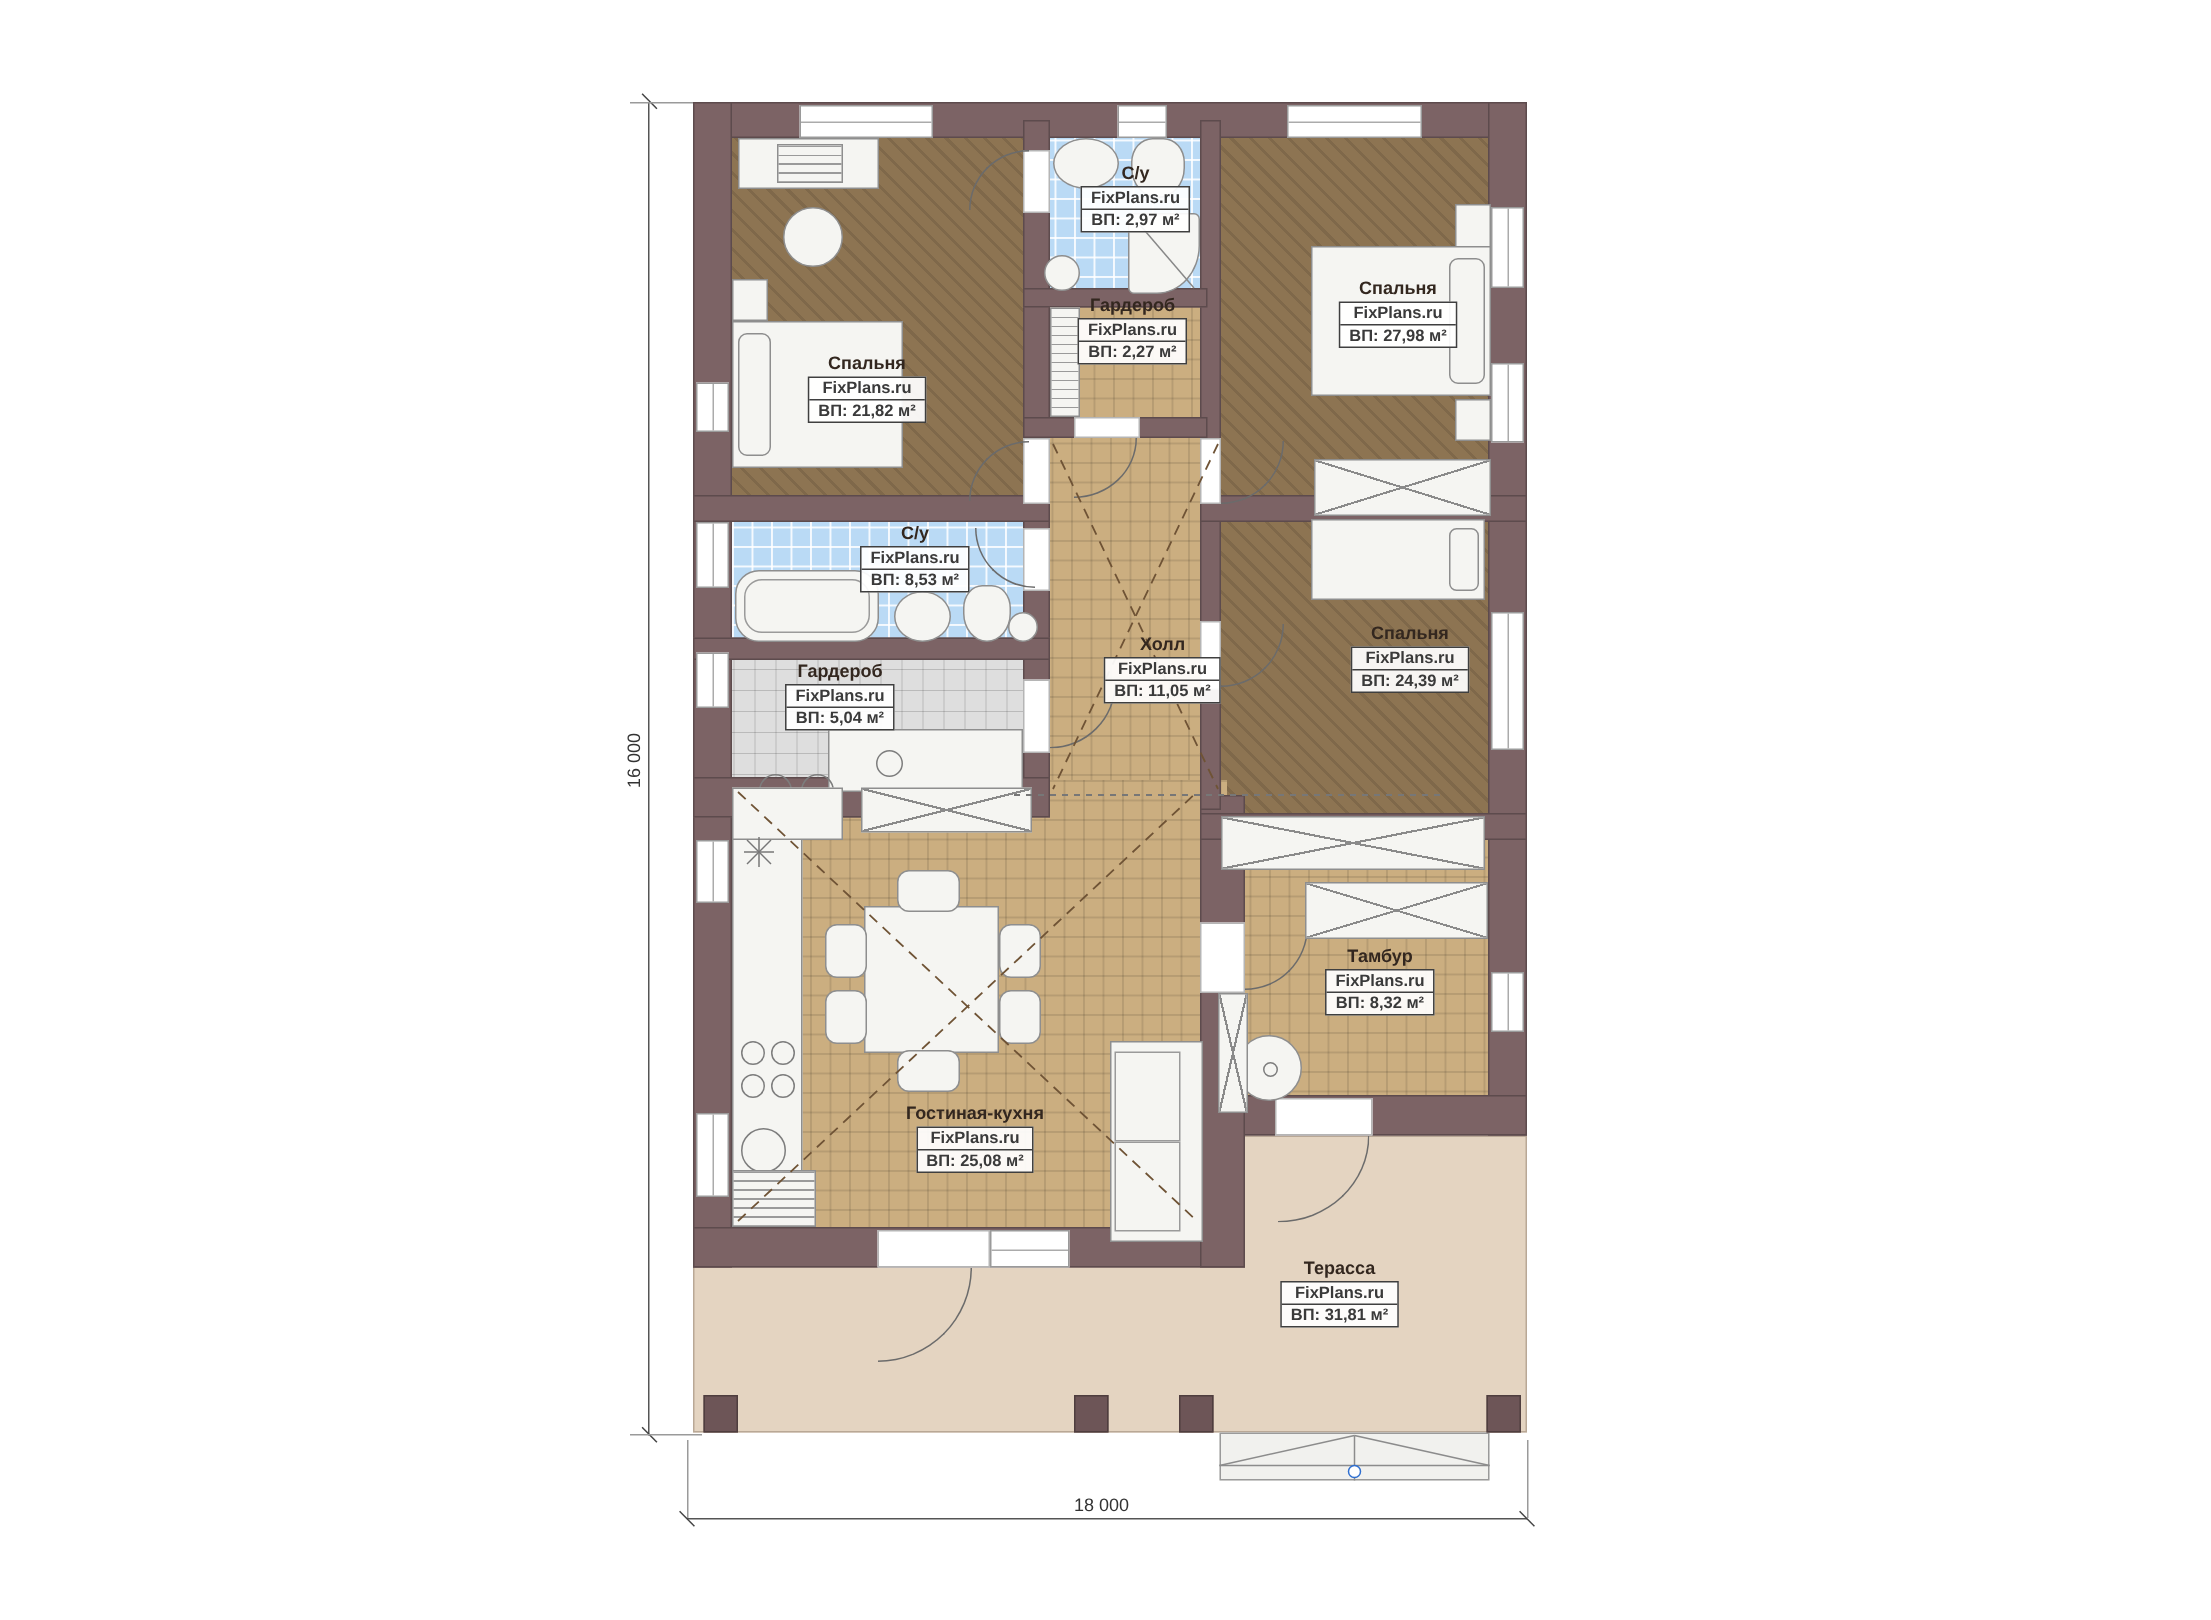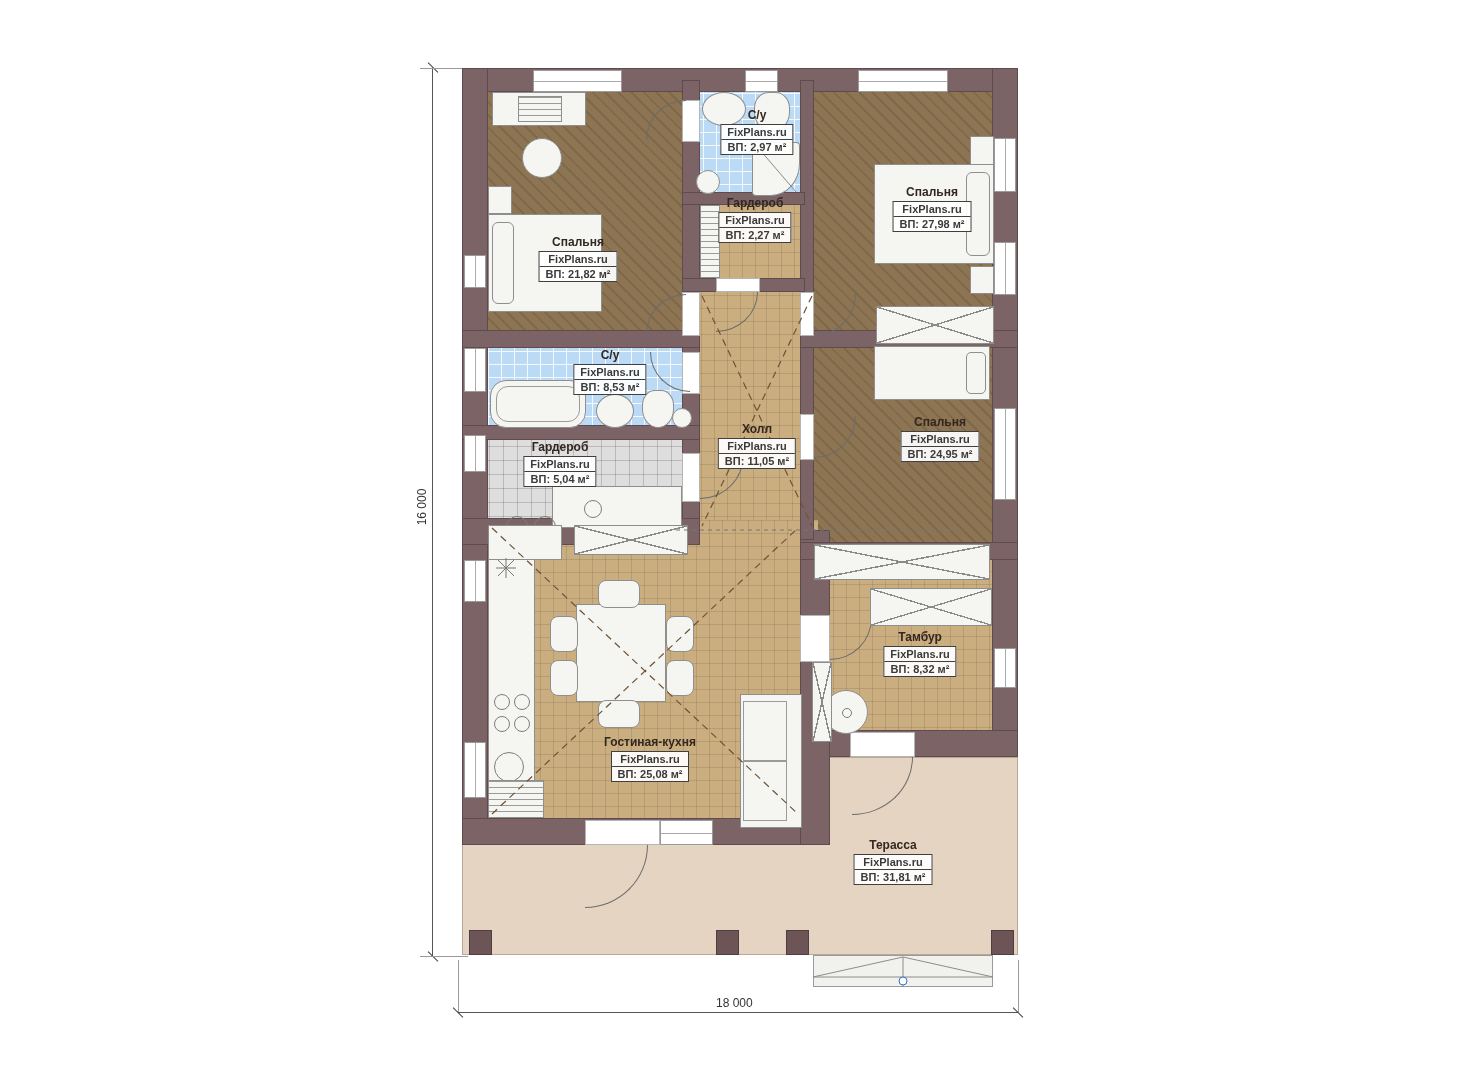--- a/index.html
+++ b/index.html
@@ -269,32 +269,32 @@
       <div class="row2">ВП: 8,53 м²</div>
       </div>
   </div>
   <div class="label" style="left:560px;top:440px;">
     <div class="name">Гардероб</div>
     <div class="box">
         <div class="row1">FixPlans.ru</div>
       <div class="row2">ВП: 5,04 м²</div>
       </div>
   </div>
-  <div class="label" style="left:757px;top:422px;">
+  <div class="label" style="left:757px;top:422px;padding-left:36px;">
     <div class="name">Холл</div>
     <div class="box">
         <div class="row1">FixPlans.ru</div>
       <div class="row2">ВП: 11,05 м²</div>
       </div>
   </div>
   <div class="label" style="left:940px;top:415px;">
     <div class="name">Спальня</div>
     <div class="box">
         <div class="row1">FixPlans.ru</div>
-      <div class="row2">ВП: 24,95 м²</div>
+      <div class="row2">ВП: 24,39 м²</div>
       </div>
   </div>
   <div class="label" style="left:650px;top:735px;">
     <div class="name">Гостиная-кухня</div>
     <div class="box">
         <div class="row1">FixPlans.ru</div>
       <div class="row2">ВП: 25,08 м²</div>
       </div>
   </div>
   <div class="label" style="left:920px;top:630px;">

